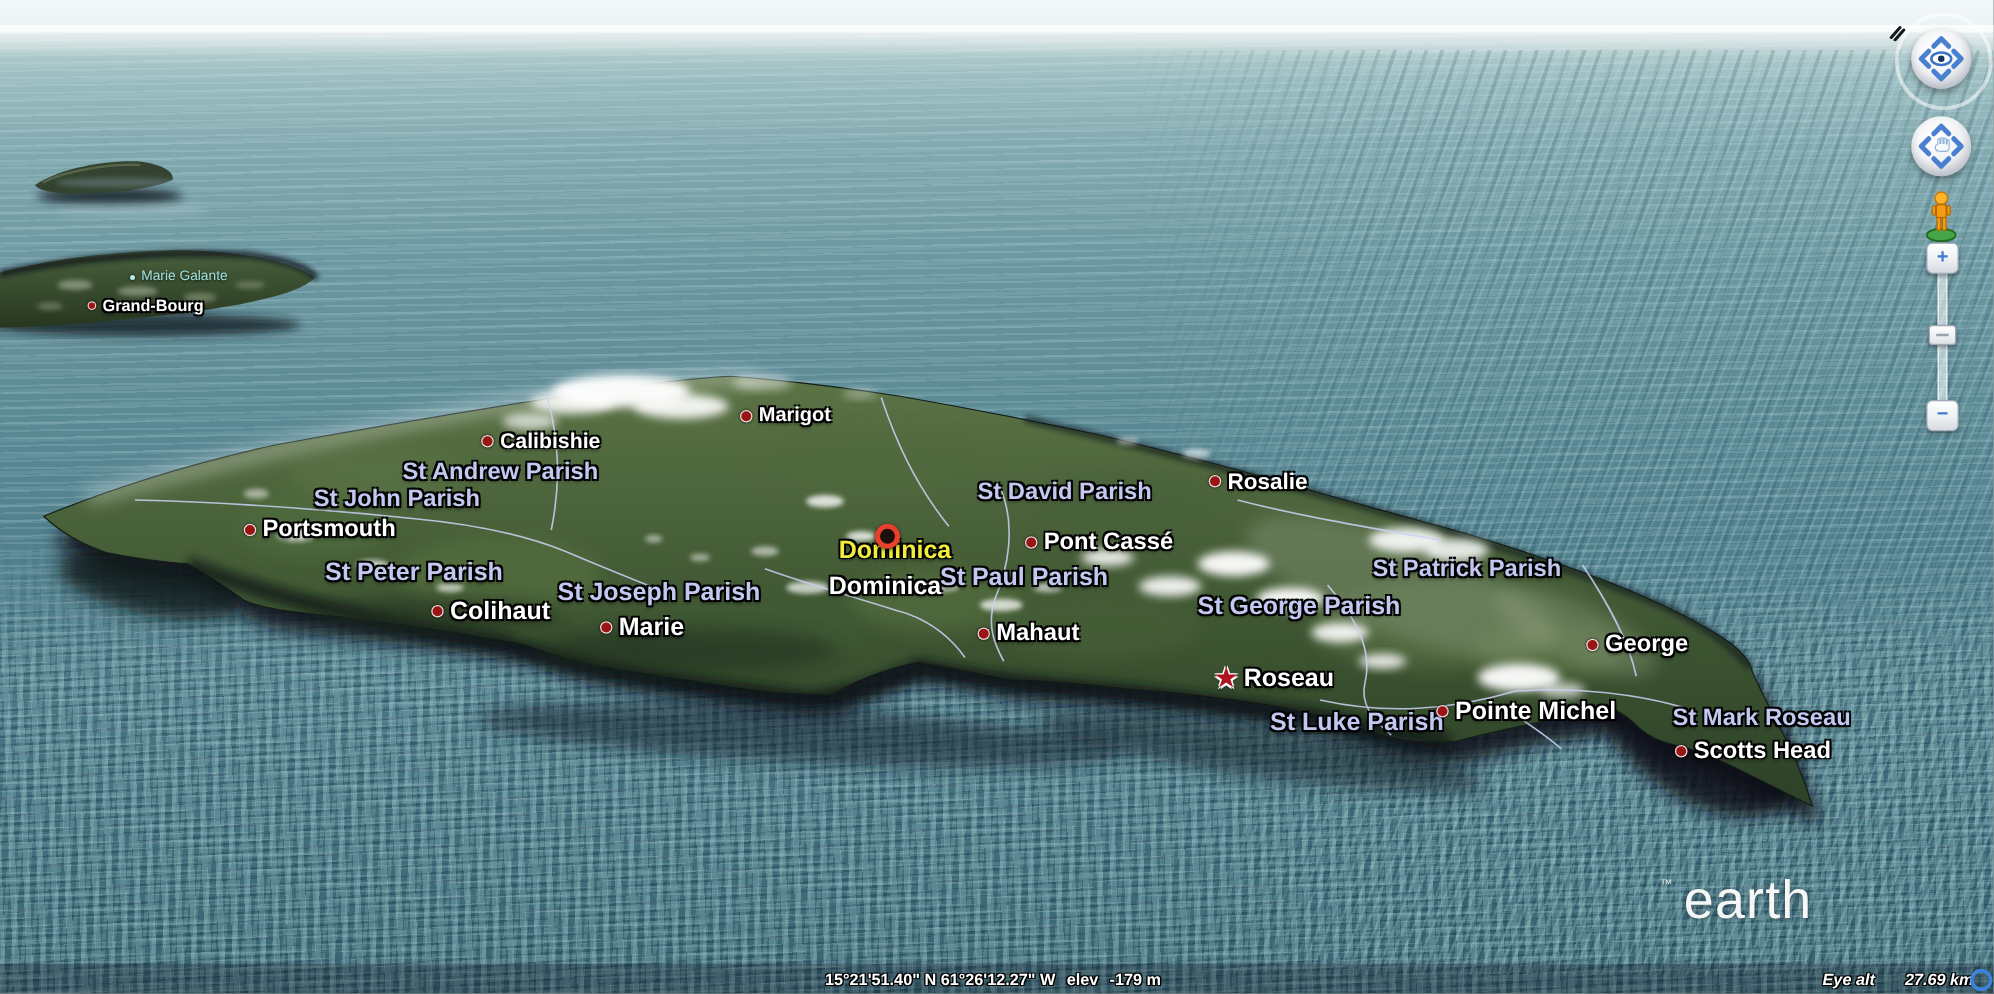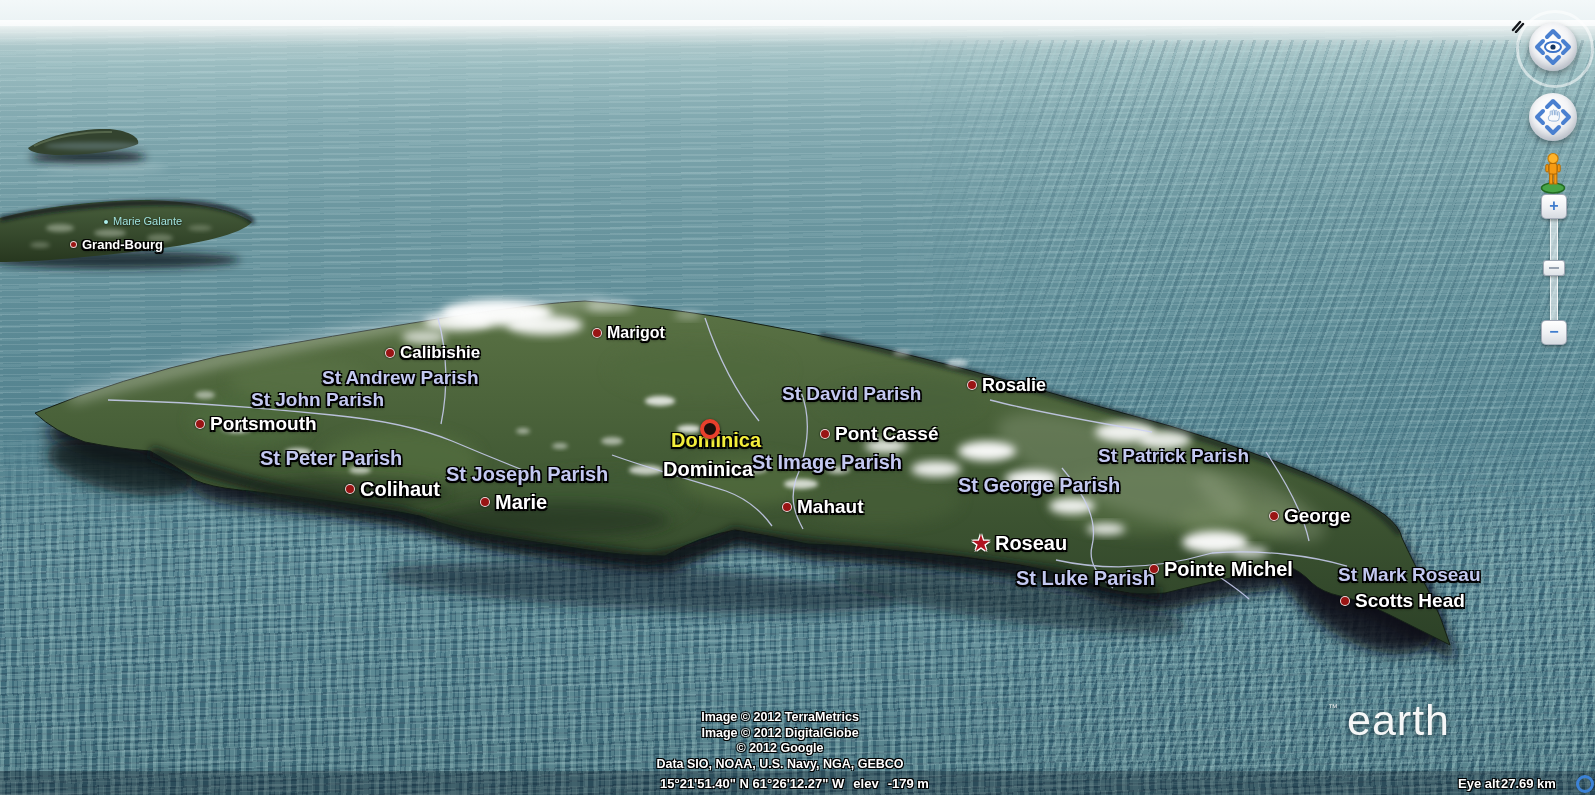--- a/index.html
+++ b/index.html
@@ -86,21 +86,21 @@
   
   .bottom-shade{position:absolute;left:0;top:771px;width:100%;height:24px;
     background:rgba(6,16,26,.28);z-index:20;}
   .attribution{position:absolute;left:480px;top:710px;width:600px;text-align:center;z-index:35;
     color:#fff;font-size:12.5px;font-weight:700;line-height:15.6px;
     text-shadow:-1px -1px 0 #000,1px -1px 0 #000,-1px 1px 0 #000,1px 1px 0 #000;}
   .statusbar{position:absolute;left:0;top:775px;width:100%;height:20px;z-index:36;
     color:#fff;font-size:13px;font-weight:700;
     text-shadow:-1px -1px 0 #000,1px -1px 0 #000,-1px 1px 0 #000,1px 1px 0 #000;}
   .coords{position:absolute;left:660px;top:1px;display:flex;gap:9px;}
-  .eyealt{position:absolute;left:1458px;top:1px;display:flex;gap:1px;}
+  .eyealt{position:absolute;left:1458px;top:1px;display:flex;gap:24px;font-style:italic;}
   .loading-ring{position:absolute;left:1576px;top:775px;width:12px;height:12px;border-radius:50%;
     border:3px solid #3c82d6;box-shadow:0 0 2px rgba(0,0,0,.5);z-index:36;}
   .logo{position:absolute;left:1326px;top:696px;display:flex;align-items:baseline;z-index:34;
     text-shadow:0 1px 4px rgba(0,0,0,.45);}
   .logo-google{font-family:"Liberation Serif",serif;font-size:52px;color:rgba(255,255,255,.90);letter-spacing:-1px;}
   .logo-tm{font-size:10px;color:rgba(255,255,255,.85);margin-left:2px;transform:translateY(-24px);display:inline-block;}
   .logo-earth{font-family:"Liberation Sans",sans-serif;font-size:43px;color:rgba(255,255,255,.95);margin-left:9px;letter-spacing:1px;}
   .speck{position:absolute;left:1511px;top:19px;z-index:41;}
 </style>
 </head>
@@ -277,21 +277,21 @@
     <span>Marie</span>
   </div>
   <div class="ring" style="left:700px;top:419px"></div>
   <div class="map-label country ol" style="left:671px;top:430px;font-size:20px">
     <span>Dominica</span>
   </div>
   <div class="map-label region ol" style="left:663px;top:459px;font-size:20px">
     <span>Dominica</span>
   </div>
   <div class="map-label parish ol" style="left:752px;top:452px;font-size:20px">
-    <span>St Image Parish</span>
+    <span>St Paul Parish</span>
   </div>
   <div class="map-label town ol" style="left:820px;top:424px;font-size:19px">
     <span class="dot"></span>
     <span>Pont Cassé</span>
   </div>
   <div class="map-label parish ol" style="left:782px;top:384px;font-size:19px">
     <span>St David Parish</span>
   </div>
   <div class="map-label town ol" style="left:967px;top:376px;font-size:18px">
     <span class="dot"></span>
@@ -379,26 +379,20 @@
 
   <div class="zoom-slider">
     <div class="zoom-track"></div>
     <div class="zoom-btn" style="top:0px">+</div>
     <div class="zoom-handle"></div>
     <div class="zoom-btn" style="top:126px">−</div>
   </div>
 
   <div class="bottom-shade"></div>
 
-  <div class="attribution">
-    <div>Image © 2012 TerraMetrics</div>
-    <div>Image © 2012 DigitalGlobe</div>
-    <div>© 2012 Google</div>
-    <div>Data SIO, NOAA, U.S. Navy, NGA, GEBCO</div>
-  </div>
 
   <div class="logo">
     <span class="logo-tm">™</span>
     <span class="logo-earth">earth</span>
   </div>
 
   <div class="statusbar">
     <div class="coords">
       <span>15°21'51.40" N  61°26'12.27" W</span>
       <span>elev</span>

